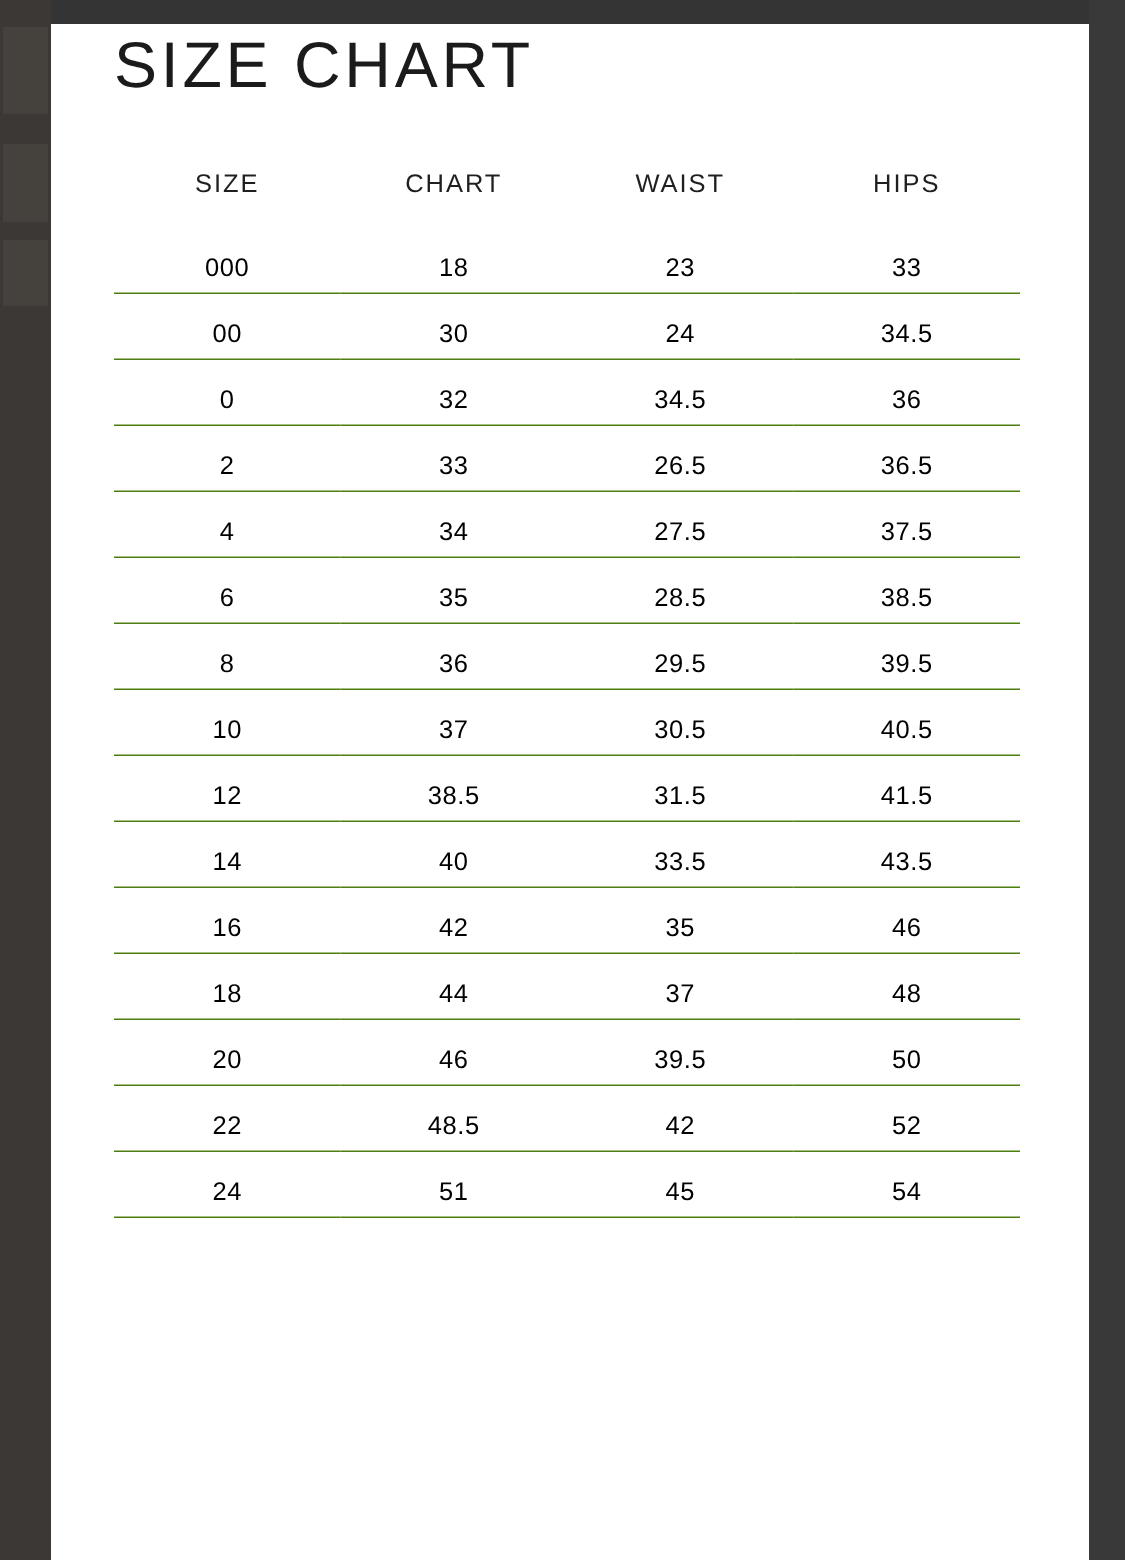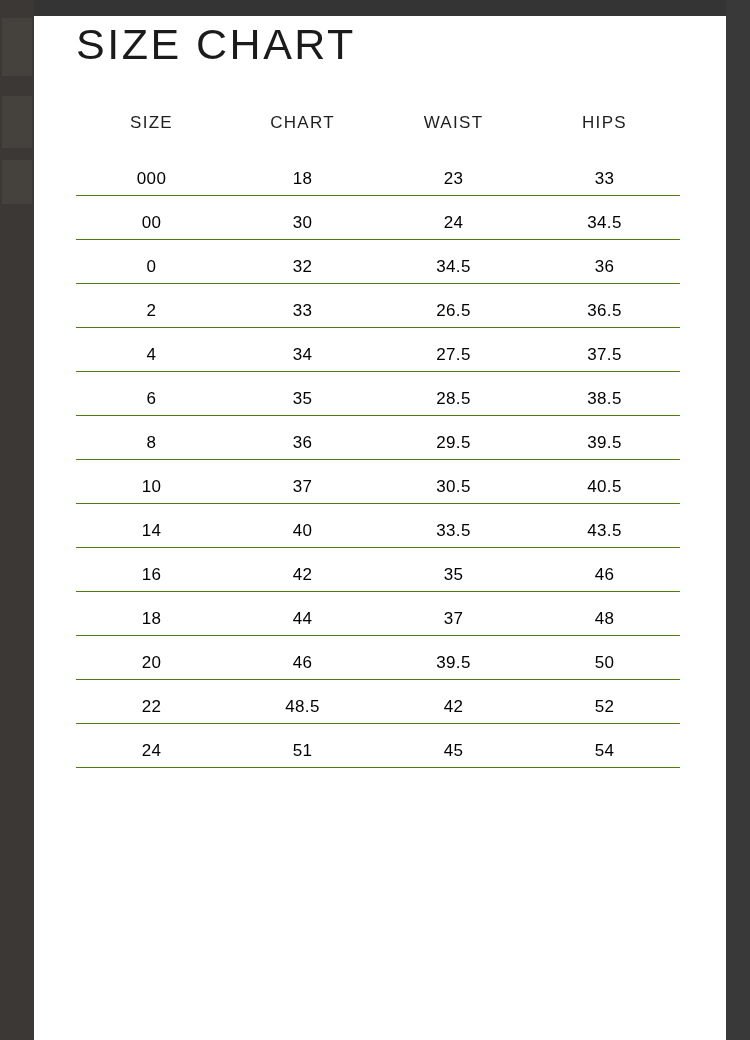--- a/index.html
+++ b/index.html
@@ -163,20 +163,26 @@
           <td>29.5</td>
           <td>39.5</td>
         </tr>
         <tr>
           <td>10</td>
           <td>37</td>
           <td>30.5</td>
           <td>40.5</td>
         </tr>
         <tr>
+          <td>12</td>
+          <td>38.5</td>
+          <td>31.5</td>
+          <td>41.5</td>
+        </tr>
+        <tr>
           <td>14</td>
           <td>40</td>
           <td>33.5</td>
           <td>43.5</td>
         </tr>
         <tr>
           <td>16</td>
           <td>42</td>
           <td>35</td>
           <td>46</td>

